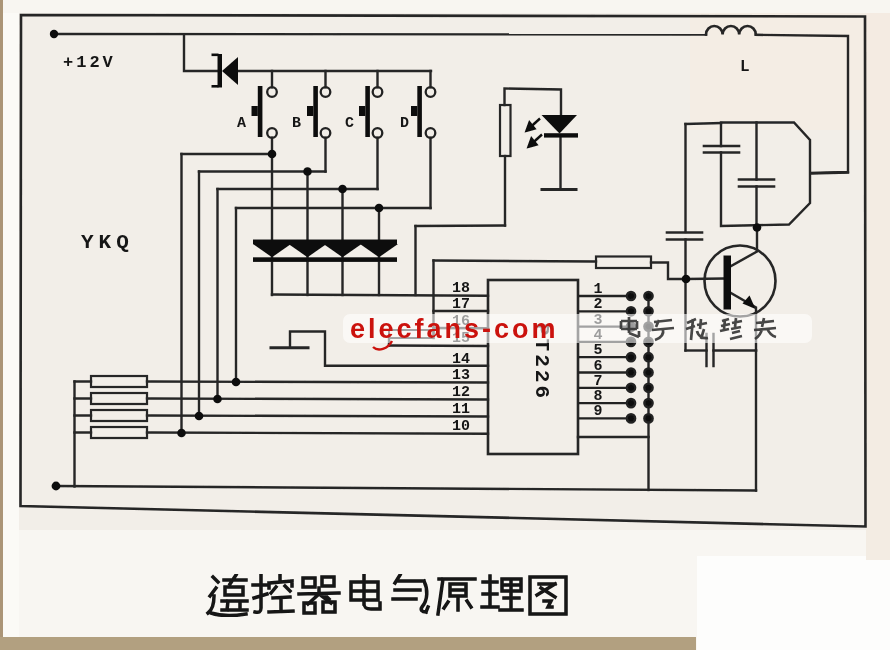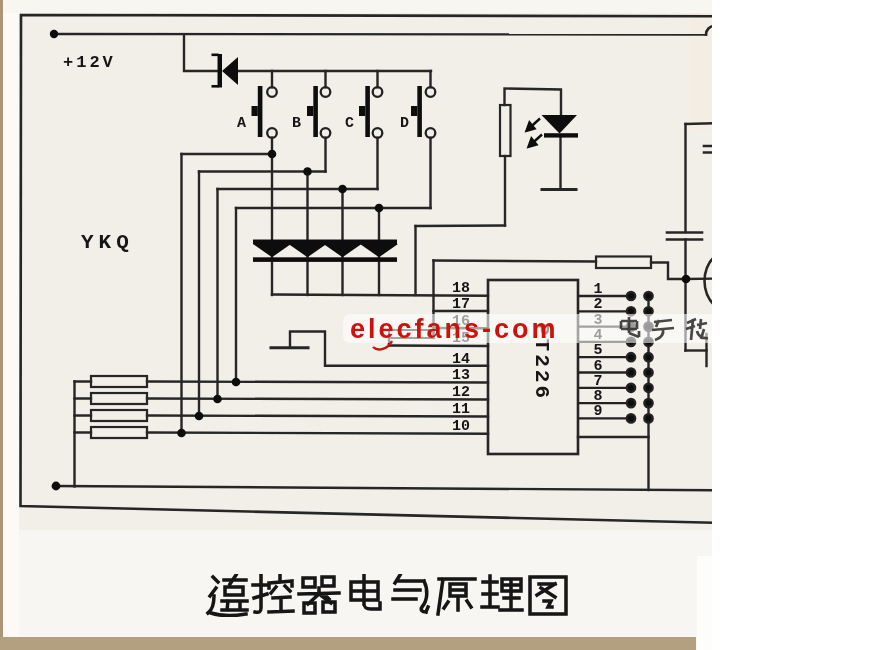--- a/index.html
+++ b/index.html
@@ -1,16 +1,16 @@
 <!DOCTYPE html>
 <html><head>
 <meta charset="utf-8">
 <style>
 html,body{margin:0;padding:0;}
-#page{width:712px;height:650px;position:relative;background:#0f766e;overflow:hidden;}
+#page{width:890px;height:650px;position:relative;background:#0f766e;overflow:hidden;}
 svg{position:absolute;top:0;left:0;}
 .mono{font-family:"Liberation Mono", monospace;fill:#161616;}
 </style>
 </head>
 <body>
 <div id="page">
 <svg width="890" height="650" viewBox="0 0 890 650">
 <defs>
         <filter id="soft" x="-2%" y="-2%" width="104%" height="104%">
           <feGaussianBlur stdDeviation="0.38"></feGaussianBlur>

